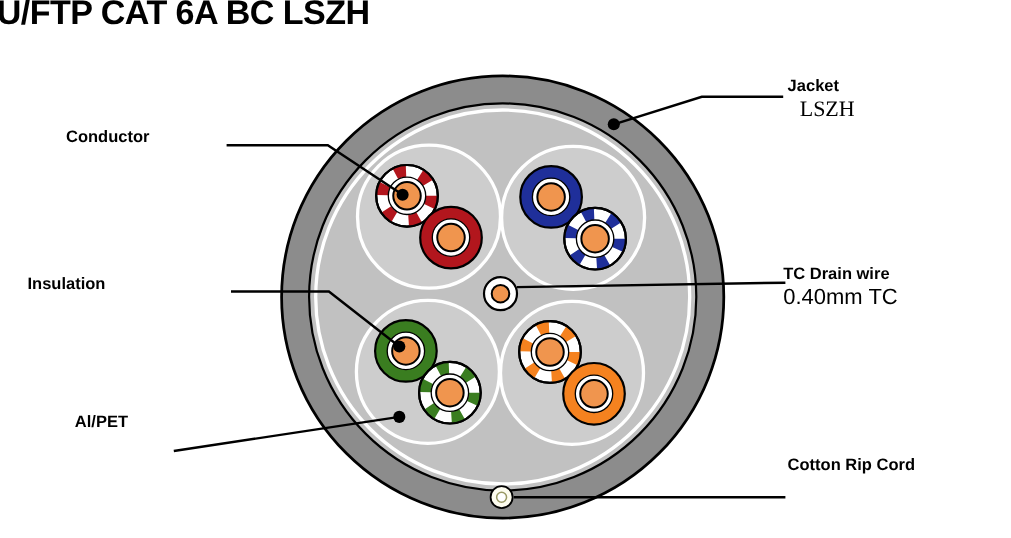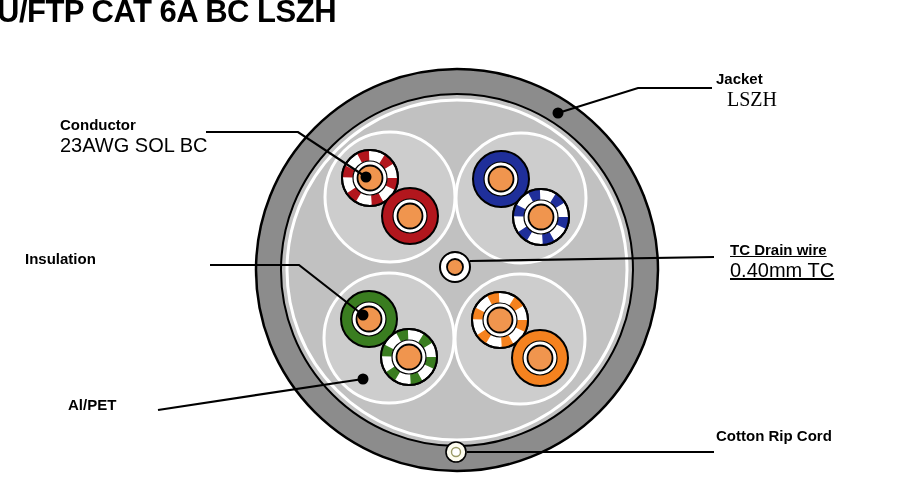--- a/index.html
+++ b/index.html
@@ -11,24 +11,24 @@
     position:absolute;left:-3px;top:-6px;
     font-size:31px;font-weight:bold;letter-spacing:-0.5px;white-space:nowrap;
   }
   .svg-layer{position:absolute;left:0;top:0;}
   .label{position:absolute;line-height:1.12;white-space:nowrap;}
   .label .name{font-weight:bold;font-size:15px;display:block;}
   .label .value{font-size:20px;display:block;}
   .label .value.indent{margin-left:11px;font-family:Liberation Serif, serif;}
   .label-conductor {left:60px;  top:117px;}
   .label-insulation{left:25px;  top:251px;}
-  .label-alpet     {left:68px;  top:397px;text-align:center;}
+  .label-alpet     {left:68px;  top:376px;text-align:center;}
   .label-jacket    {left:716px; top:71px;}
-  .label-drain     {left:730px; top:242px;text-decoration:underline;}
-  .label-ripcord   {left:716px; top:428px;}
+  .label-drain     {left:712px; top:242px;}
+  .label-ripcord   {left:716px; top:415px;}
 </style>
 </head>
 <body>
 
 <div class="stage">
 
   <div class="title">U/FTP CAT 6A BC LSZH</div>
 
   <svg class="svg-layer" width="919" height="489" viewBox="0 0 919 489">
 
@@ -124,21 +124,20 @@
 
       <path d="M158,410 L363,379" fill="none" stroke="#000" stroke-width="2.2"></path>
       <circle cx="363" cy="379" r="5.5" fill="#000"></circle>
 
       <path d="M467,452 L714,452" fill="none" stroke="#000" stroke-width="2.2"></path>
     </g>
   </svg>
 
   <div class="label label-conductor">
     <span class="name">Conductor</span>
-    <span class="value">23AWG SOL BC</span>
   </div>
 
   <div class="label label-insulation">
     <span class="name">Insulation</span>
   </div>
 
   <div class="label label-alpet">
     <span class="name">Al/PET</span>
   </div>
 

